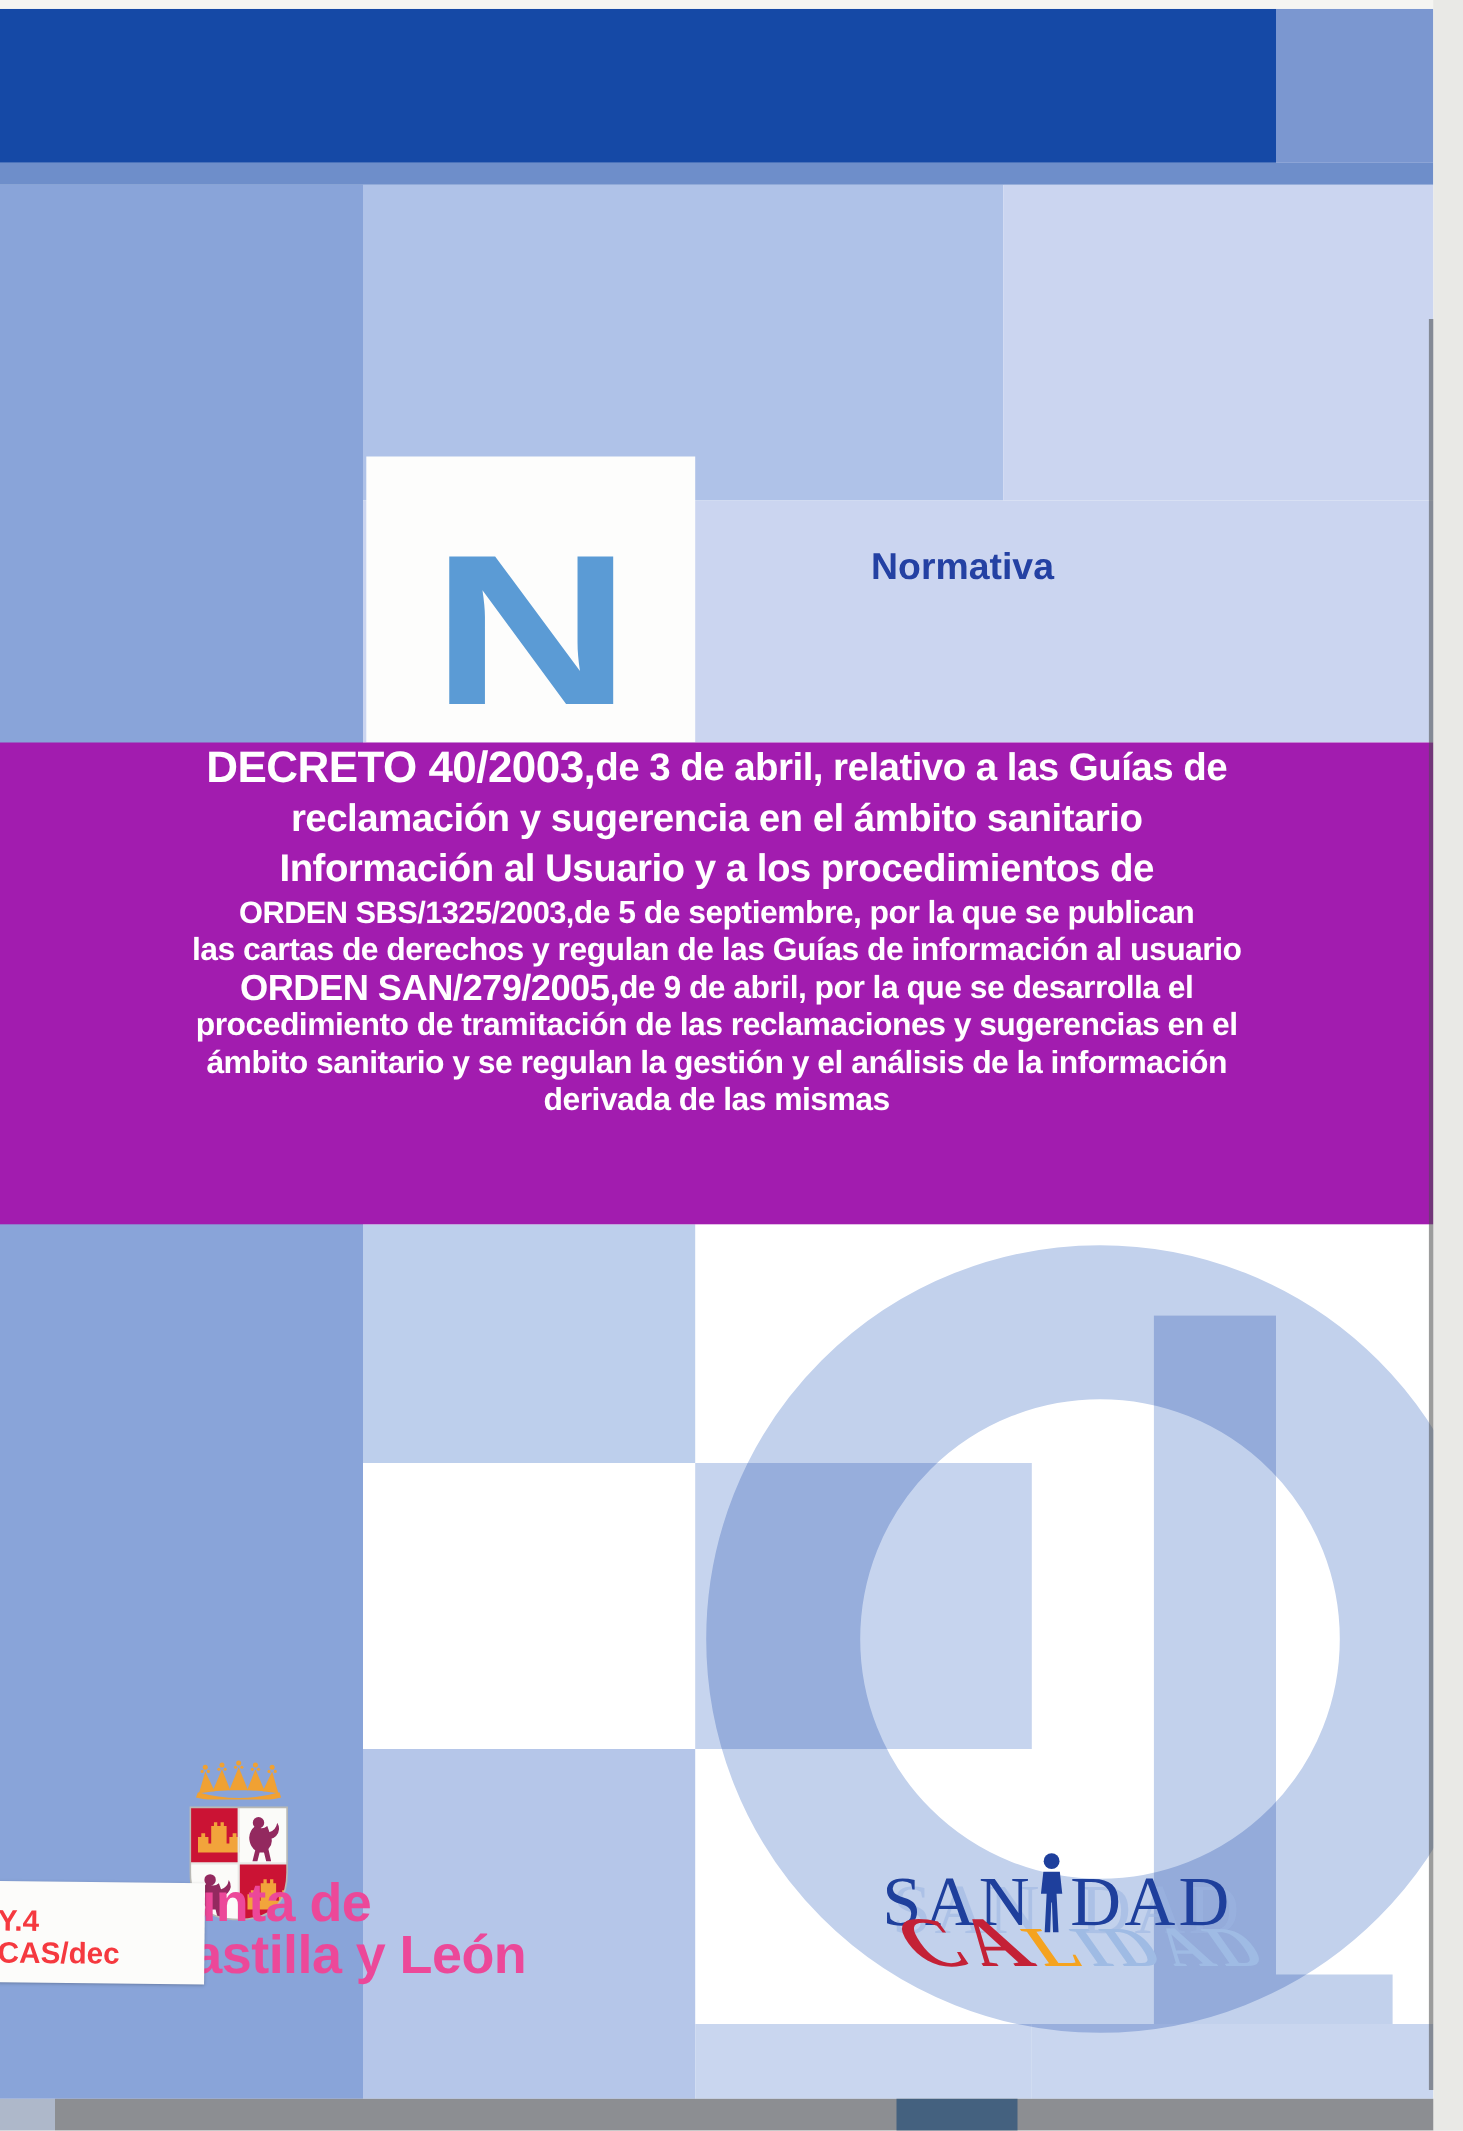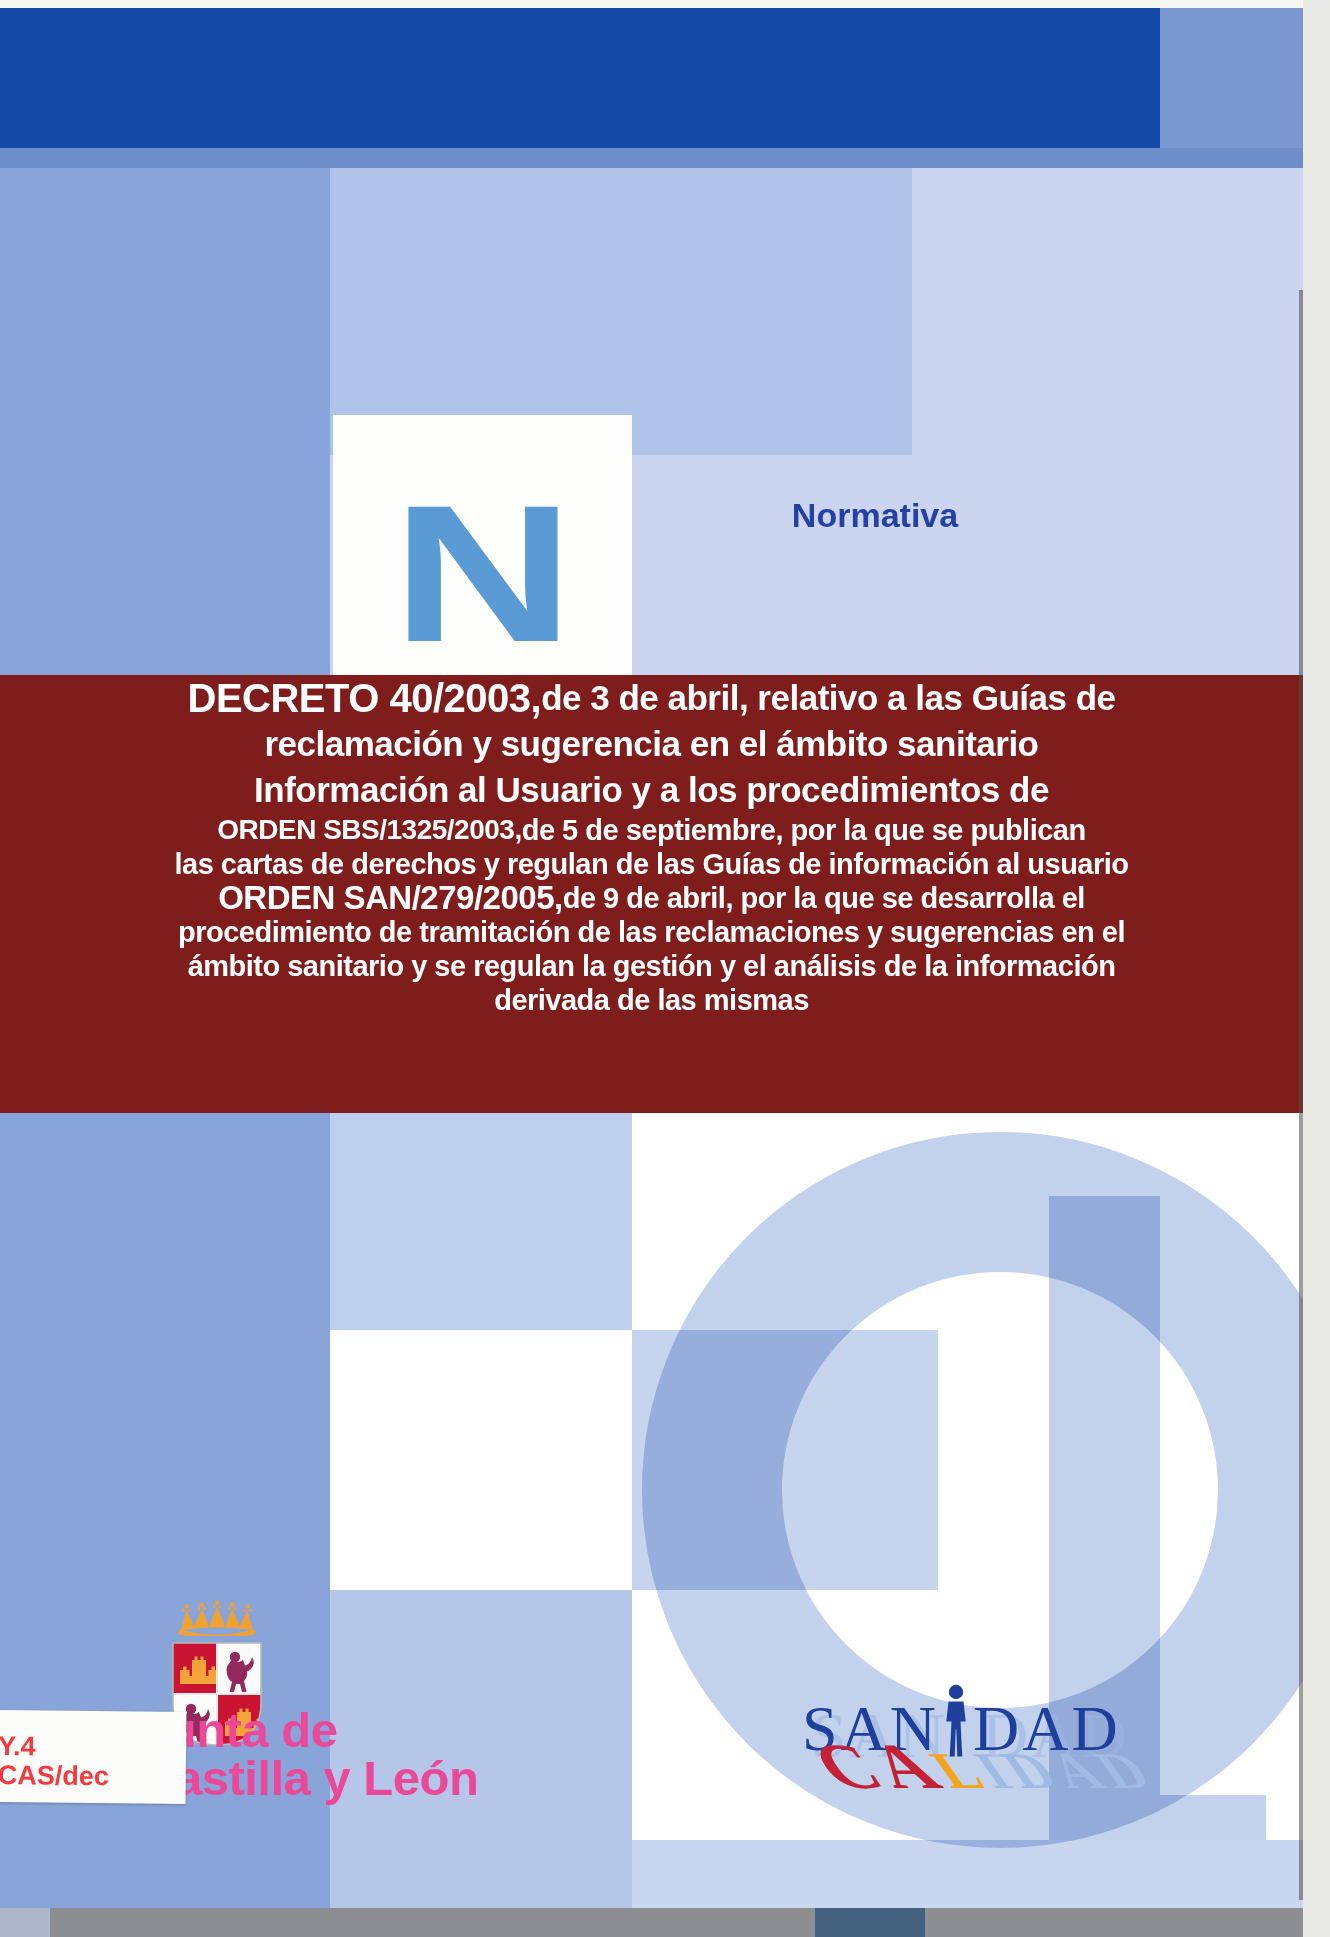--- a/index.html
+++ b/index.html
@@ -29,21 +29,21 @@
     border:140px solid #c2d1ec;border-radius:50%;background:transparent;}
   .wm-l-stem{left:1049px;top:1196px;width:111px;height:644px;background:#c2d1ec;}
   .wm-l-foot{left:1160px;top:1795px;width:106px;height:45px;background:#c2d1ec;}
   
   .n-square{left:333px;top:415px;width:299px;height:260px;background:#fdfdfc;}
   .n-letter{position:absolute;left:50%;bottom:4px;transform:translateX(-50%) scaleX(1.3);
     transform-origin:bottom center;font-size:195px;line-height:1;font-weight:700;color:#5b9bd5;}
   .normativa{left:700px;top:496px;width:350px;text-align:center;
     font-size:34px;font-weight:700;color:#2441a3;}
   
-  .banner{left:0;top:675px;width:1303px;height:438px;background:#7f1d1d;
+  .banner{left:0;top:675px;width:1303px;height:438px;background:#a21caf;
     color:#ffffff;display:flex;flex-direction:column;align-items:center;}
   .banner p{margin:0;width:100%;}
   .banner .bl{display:flex;justify-content:center;white-space:nowrap;
     font-weight:700;letter-spacing:-0.5px;}
   .p1{margin-top:20px;}
   .p1 .bl{height:46px;line-height:46px;font-size:35px;}
   .p1 .lead{font-size:40px;}
   .p2{margin-top:50px;}
   .p2 .bl{height:34px;line-height:34px;font-size:29px;}
   .p2 .lead{font-size:28px;}

